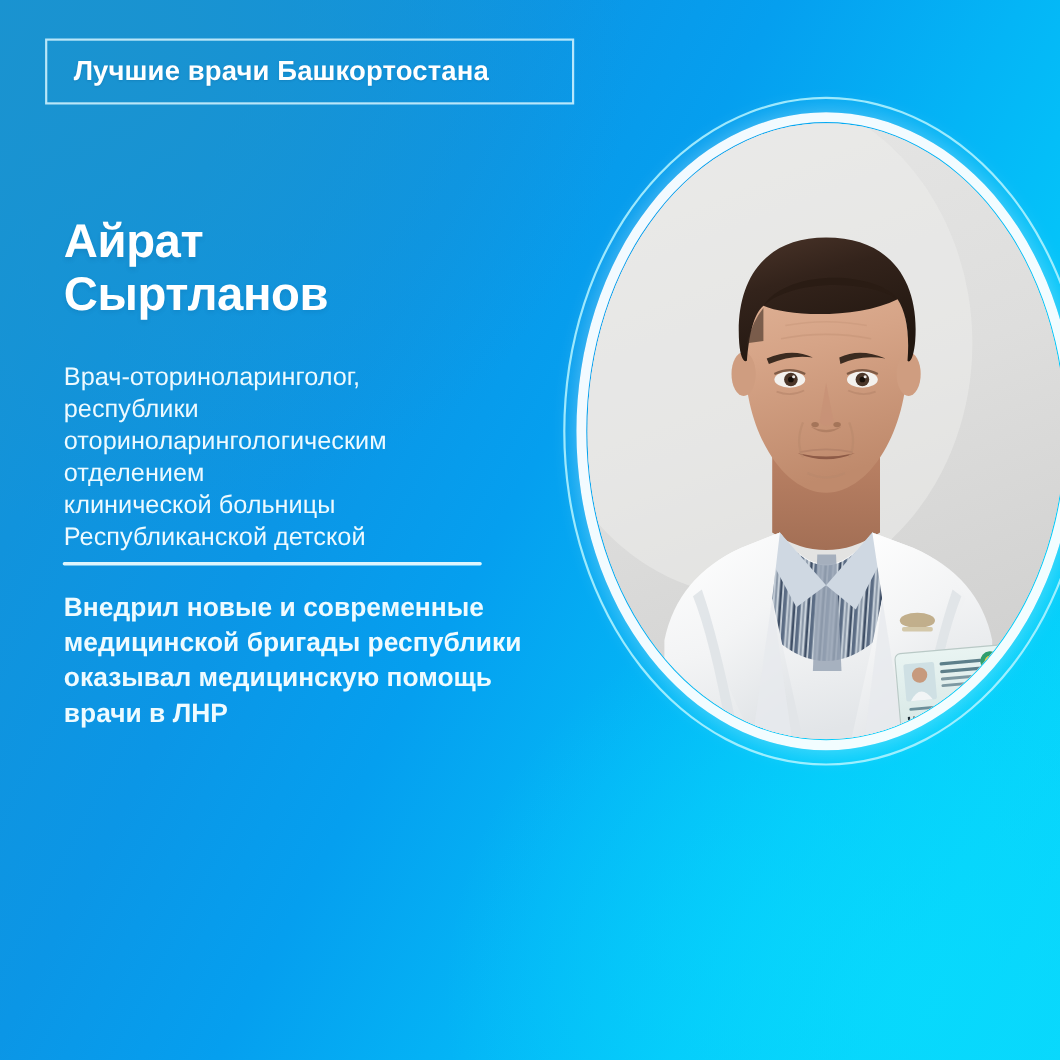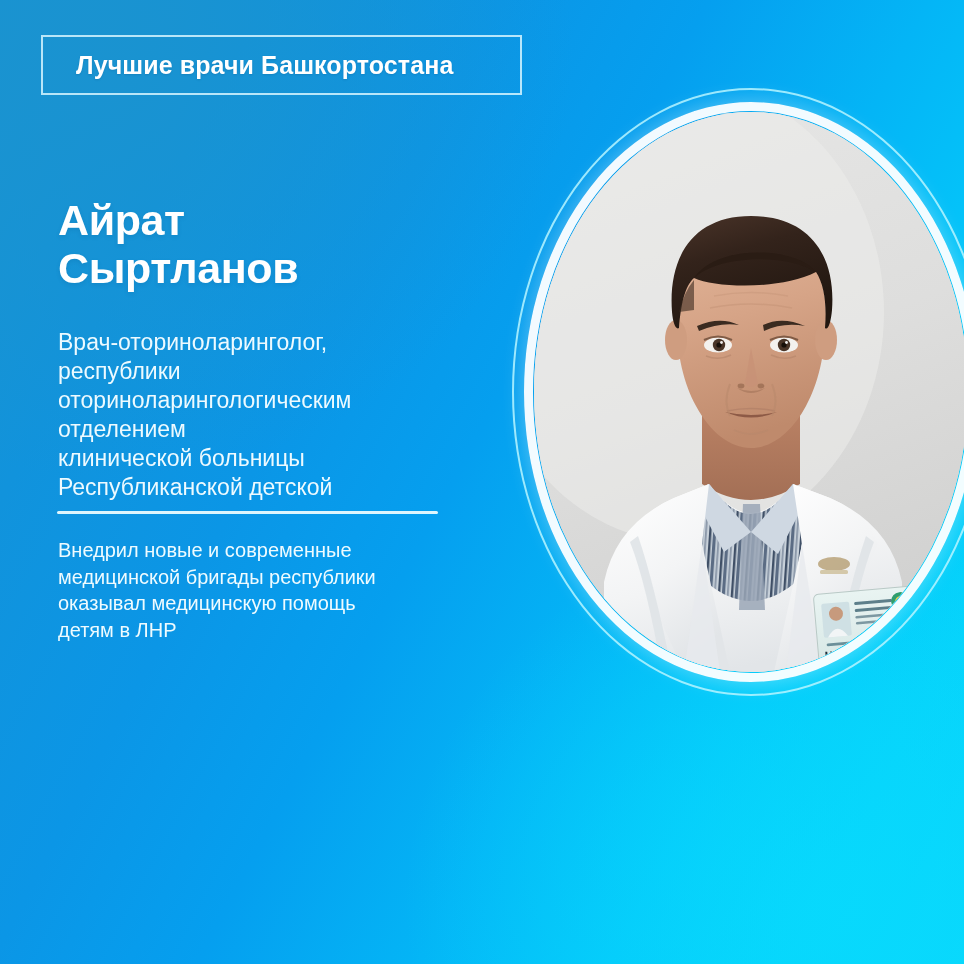--- a/index.html
+++ b/index.html
@@ -55,21 +55,21 @@
     top: 35px;
     width: 481px;
     height: 60px;
     box-sizing: border-box;
     border: 2px solid rgba(214,244,255,0.85);
     display: flex;
     align-items: center;
     z-index: 6;
   }
   .badge-label {
-    padding-left: 33px;
+    padding-left: 24px;
     color: #ffffff;
     font-size: 25px;
     font-weight: 700;
     letter-spacing: 0.1px;
     white-space: nowrap;
     text-shadow: 0 1px 2px rgba(0,60,110,0.18);
   }
 
   
   .portrait-wrap {
@@ -154,22 +154,22 @@
     border-radius: 2px;
     z-index: 6;
   }
 
   .desc {
     position: absolute;
     left: 58px;
     top: 537px;
     width: 520px;
     color: #eefbff;
-    font-size: 20px;
-    font-weight: 400;
+    font-size: 24px;
+    font-weight: 700;
     line-height: 1.33;
     z-index: 6;
   }
   .desc span { display: block; white-space: nowrap; }
 </style>
 </head>
 <body>
 
 <div class="poster">
 
@@ -190,21 +190,21 @@
     <span>клинической больницы</span>
     <span>Республиканской детской</span>
   </div>
 
   <div class="divider"></div>
 
   <div class="desc">
     <span>Внедрил новые и современные</span>
     <span>медицинской бригады республики</span>
     <span>оказывал медицинскую помощь</span>
-    <span>детям в ЛНР</span>
+    <span>врачи в ЛНР</span>
   </div>
 
   <div class="portrait-wrap">
     <div class="ring-outer"></div>
     <div class="ring-inner"></div>
     <div class="photo-clip">
       <svg class="photo-svg" viewBox="0 0 434 560" preserveAspectRatio="xMidYMid slice">
         <defs>
           <linearGradient id="bgGrey" x1="0" y1="0" x2="0.3" y2="1">
             <stop offset="0%" stop-color="#e7e7e6"></stop>

